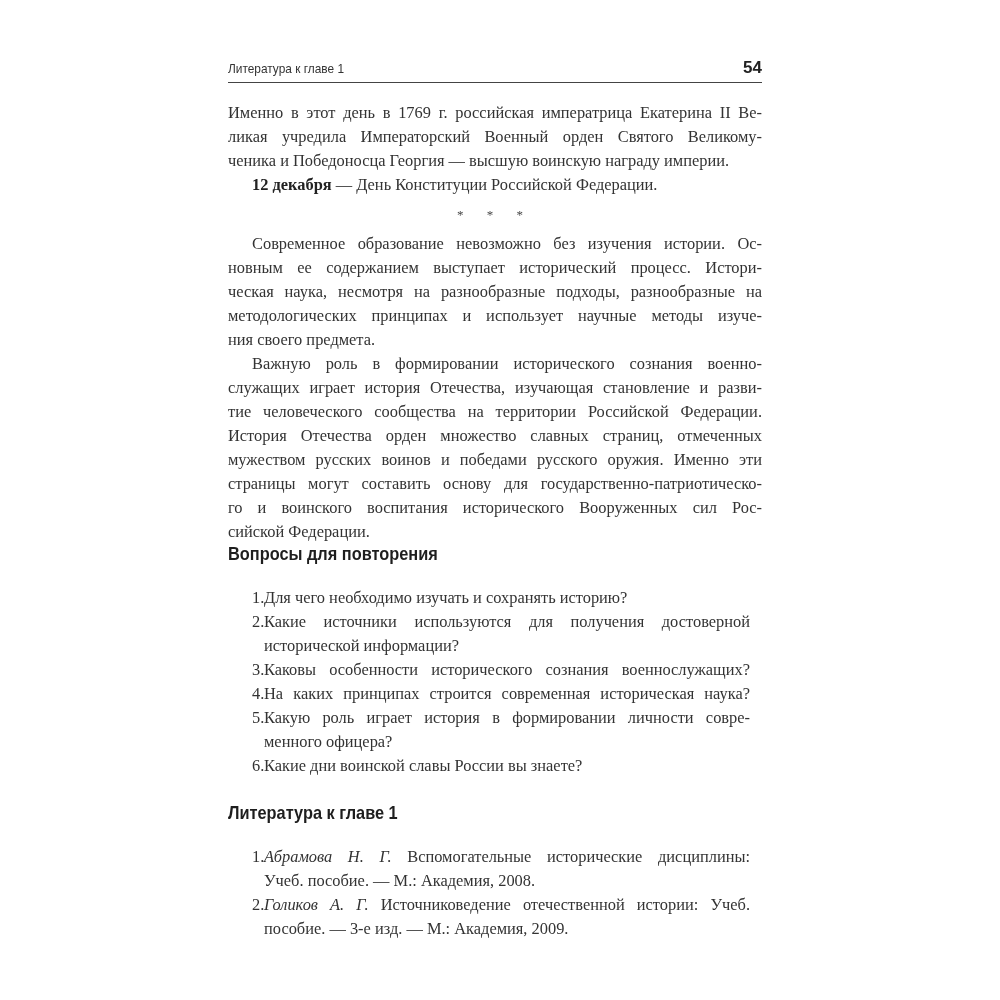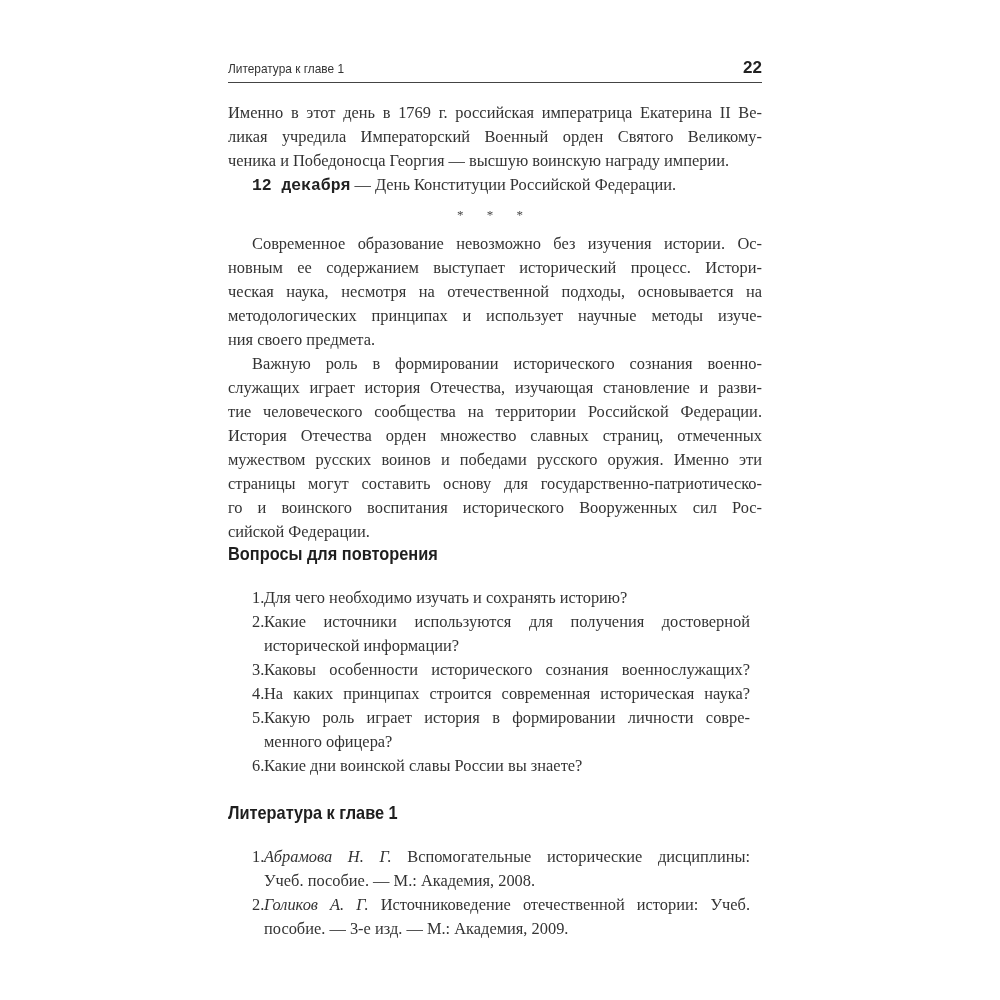--- a/index.html
+++ b/index.html
@@ -14,46 +14,46 @@
   .rh-page { position: absolute; right: 0; top: 0; font-size: 17px; font-weight: bold; color: #222; }
   .serif { font-family: "Liberation Serif", serif; font-size: 16.4px; color: #333; }
   .line { position: absolute; left: 0; width: 534px; white-space: nowrap; text-align: justify; text-align-last: justify; line-height: 22px; height: 22px; }
   .line.last { text-align-last: left; }
   .line.indent { left: 24px; width: 510px; }
   .stars { position: absolute; top: 207px; left: 0; width: 534px; text-align: center; font-family: "Liberation Serif", serif; font-size: 13px; letter-spacing: 10px; color: #444; }
   .heading { position: absolute; left: 0; font-family: "Liberation Sans", sans-serif; font-weight: bold; font-size: 19px; color: #1e1e1e; transform: scaleX(0.86); transform-origin: left; white-space: nowrap; }
   .num { position: absolute; left: 24px; width: 20px; line-height: 22px; }
   .item-line { position: absolute; left: 36px; width: 486px; white-space: nowrap; text-align: justify; text-align-last: justify; line-height: 22px; height: 22px; }
   .item-line.last { text-align-last: left; }
-  b.bold { font-weight: bold; color: #222; font-family: Liberation Mono, monospace; }
+  b.bold { font-weight: bold; color: #222; }
   i.author { font-style: italic; font-family: Liberation Serif, serif; }
 </style>
 </head>
 <body>
 
 <div class="page">
 
   <div class="running-head">
     <span class="rh-title">Литература к главе 1</span>
-    <span class="rh-page">22</span>
+    <span class="rh-page">54</span>
   </div>
 
   <div class="serif">
     <div class="line" style="top:102px">Именно в этот день в 1769 г. российская императрица Екатерина II Ве-</div>
     <div class="line" style="top:126px">ликая учредила Императорский Военный орден Святого Великому-</div>
     <div class="line last" style="top:150px">ченика и Победоносца Георгия — высшую воинскую награду империи.</div>
     <div class="line indent last" style="top:174px"><b class="bold">12 декабря</b><span> — День Конституции Российской Федерации.</span></div>
   </div>
 
   <div class="stars">* * *</div>
 
   <div class="serif">
     <div class="line indent" style="top:233px">Современное образование невозможно без изучения истории. Ос-</div>
     <div class="line" style="top:257px">новным ее содержанием выступает исторический процесс. Истори-</div>
-    <div class="line" style="top:281px">ческая наука, несмотря на отечественной подходы, основывается на</div>
+    <div class="line" style="top:281px">ческая наука, несмотря на разнообразные подходы, разнообразные на</div>
     <div class="line" style="top:305px">методологических принципах и использует научные методы изуче-</div>
     <div class="line last" style="top:329px">ния своего предмета.</div>
   </div>
 
   <div class="serif">
     <div class="line indent" style="top:353px">Важную роль в формировании исторического сознания военно-</div>
     <div class="line" style="top:377px">служащих играет история Отечества, изучающая становление и разви-</div>
     <div class="line" style="top:401px">тие человеческого сообщества на территории Российской Федерации.</div>
     <div class="line" style="top:425px">История Отечества орден множество славных страниц, отмеченных</div>
     <div class="line" style="top:449px">мужеством русских воинов и победами русского оружия. Именно эти</div>

